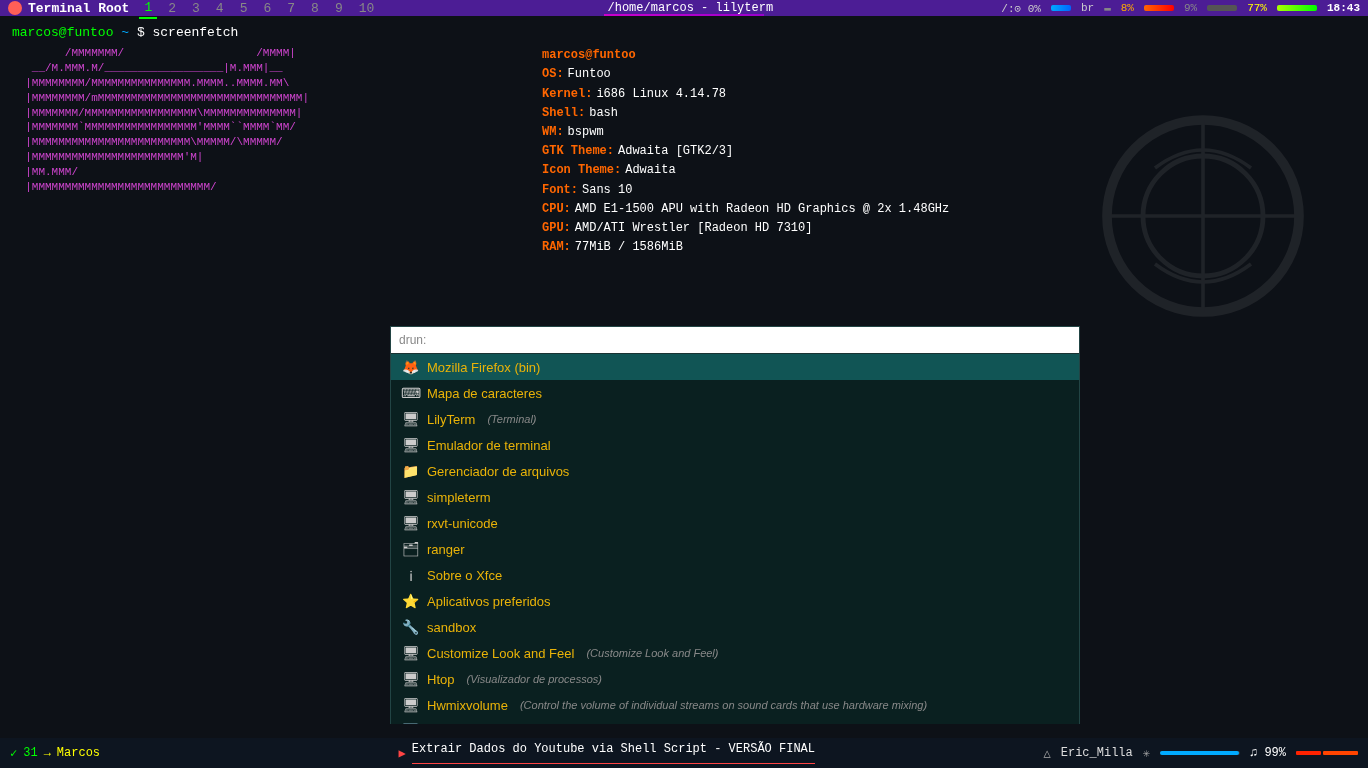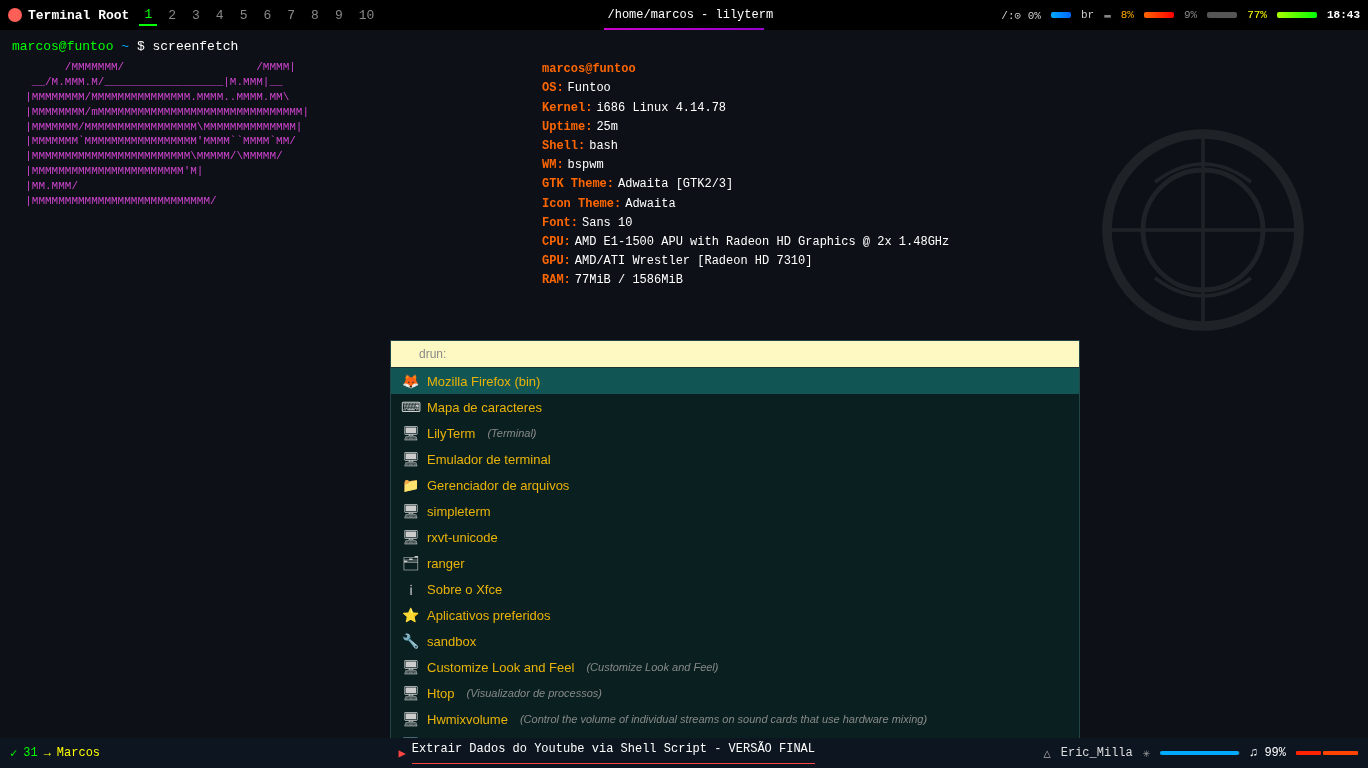--- a/index.html
+++ b/index.html
@@ -8,22 +8,22 @@
       height: 768px;
       background: #0d1117;
       font-family: 'Courier New', monospace;
       overflow: hidden;
       position: relative;
     }
 
     
     #topbar {
       width: 100%;
-      height: 30px;
-      background: #000000;
+      height: 16px;
+      background: #4c1d95;
       display: flex;
       align-items: center;
       padding: 0 8px;
       gap: 6px;
       position: relative;
       z-index: 100;
     }
     .top-close-btn {
       width: 14px;
       height: 14px;
@@ -161,22 +161,22 @@
       top: 310px;
       left: 390px;
       width: 690px;
       background: #0a2020;
       border: 1px solid #224444;
       z-index: 50;
       font-family: sans-serif;
       font-size: 13px;
     }
     .drun-header {
-      background: #fef9c3;
-      padding: 6px 28px;
+      background: #ffffff;
+      padding: 6px 8px;
       color: #888888;
       font-size: 12px;
       border-bottom: 1px solid #1a3333;
     }
     .drun-item {
       display: flex;
       align-items: center;
       gap: 8px;
       padding: 5px 12px;
       color: #cccccc;
@@ -348,24 +348,20 @@
         </div>
         <div class="sysinfo-row">
           <span class="sysinfo-key">OS:</span>
           <span class="sysinfo-val">Funtoo</span>
         </div>
         <div class="sysinfo-row">
           <span class="sysinfo-key">Kernel:</span>
           <span class="sysinfo-val">i686 Linux 4.14.78</span>
         </div>
         <div class="sysinfo-row">
-          <span class="sysinfo-key">Uptime:</span>
-          <span class="sysinfo-val">25m</span>
-        </div>
-        <div class="sysinfo-row">
           <span class="sysinfo-key">Shell:</span>
           <span class="sysinfo-val">bash</span>
         </div>
         <div class="sysinfo-row">
           <span class="sysinfo-key">WM:</span>
           <span class="sysinfo-val">bspwm</span>
         </div>
         <div class="sysinfo-row">
           <span class="sysinfo-key">GTK Theme:</span>
           <span class="sysinfo-val">Adwaita [GTK2/3]</span>

